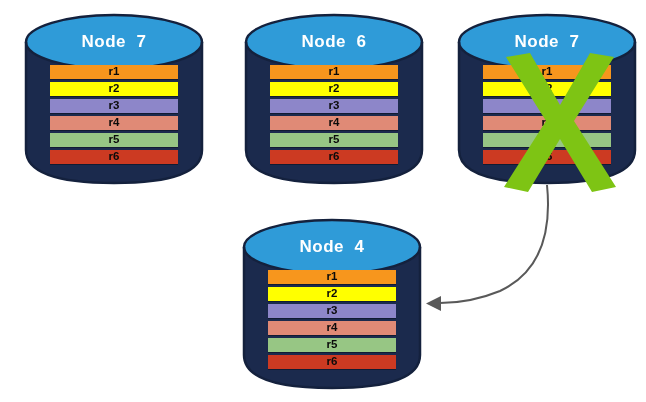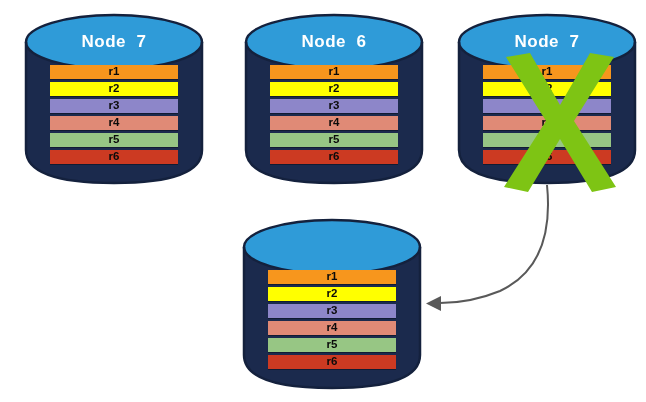--- a/index.html
+++ b/index.html
@@ -169,20 +169,21 @@
     </svg>
   </div>
 
   <div class="node" style="left:242px; top:215px; width:180px; height:175px;">
     <svg class="node-svg" width="180" height="175" viewBox="0 0 180 175">
       <path d="M2,32 L2,140 Q2,173 90,173 Q178,173 178,140 L178,32 Z" fill="#1b2a4d"></path>
       <ellipse cx="90" cy="32" rx="88" ry="27" fill="#2f9bd8"></ellipse>
       <path d="M2,32 L2,140 Q2,173 90,173 Q178,173 178,140 L178,32" fill="none" stroke="#14213d" stroke-width="2.5"></path>
       <ellipse cx="90" cy="32" rx="88" ry="27" fill="none" stroke="#14213d" stroke-width="2.5"></ellipse>
     </svg>
+    <div class="node-title" style="top:22px;">Node  4</div>
     <div class="rows" style="left:26px; right:26px; top:55px;">
       <div class="row" style="background:#f7961d;">
         <span class="row-label">r1</span>
       </div>
       <div class="row" style="background:#ffff00;">
         <span class="row-label">r2</span>
       </div>
       <div class="row" style="background:#8d86c9;">
         <span class="row-label">r3</span>
       </div>

